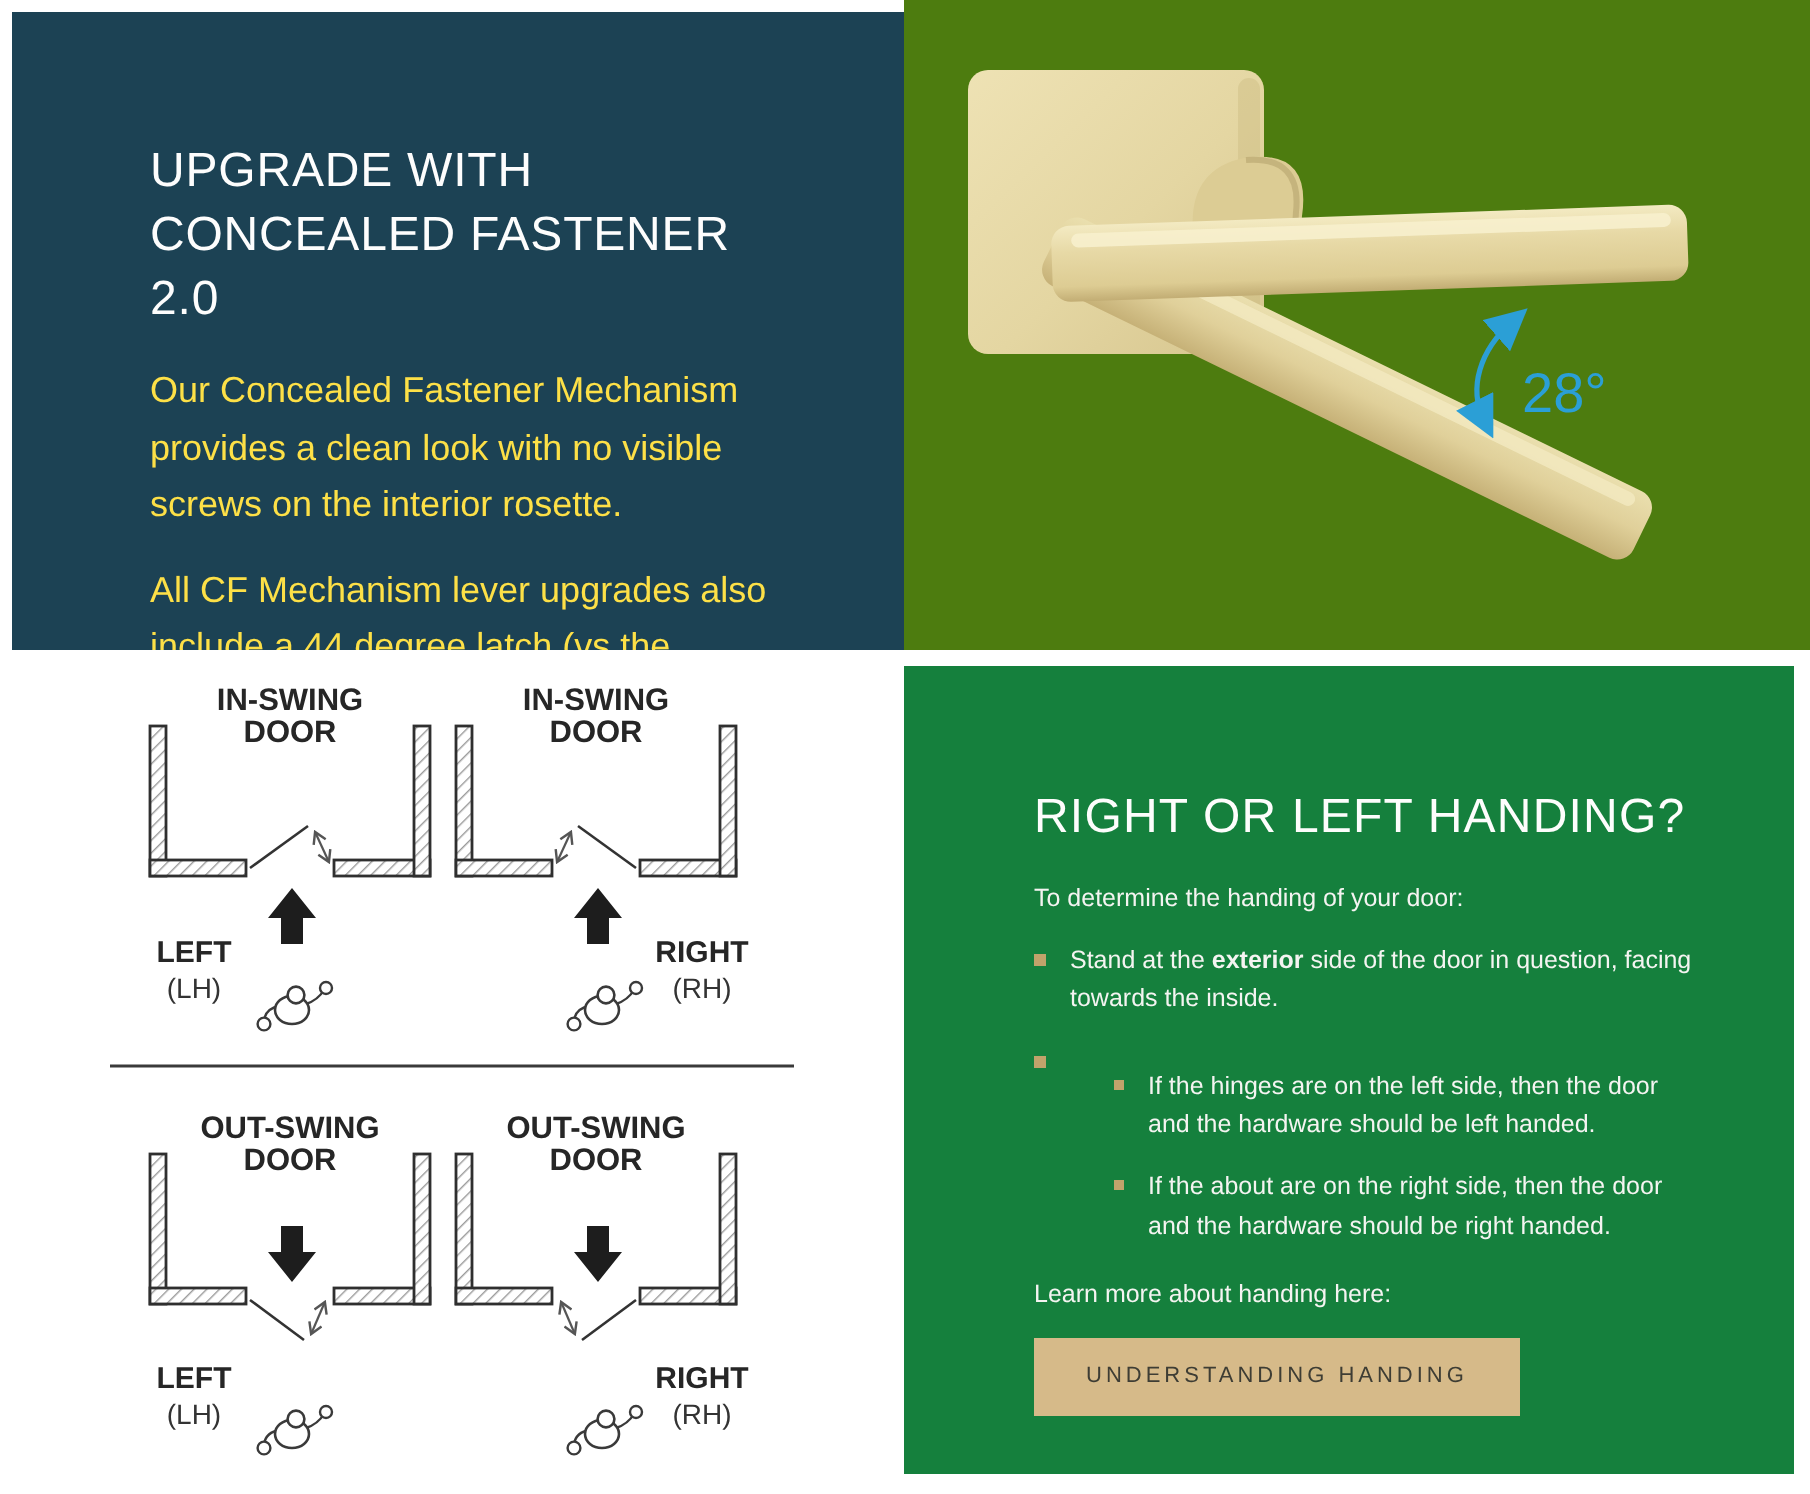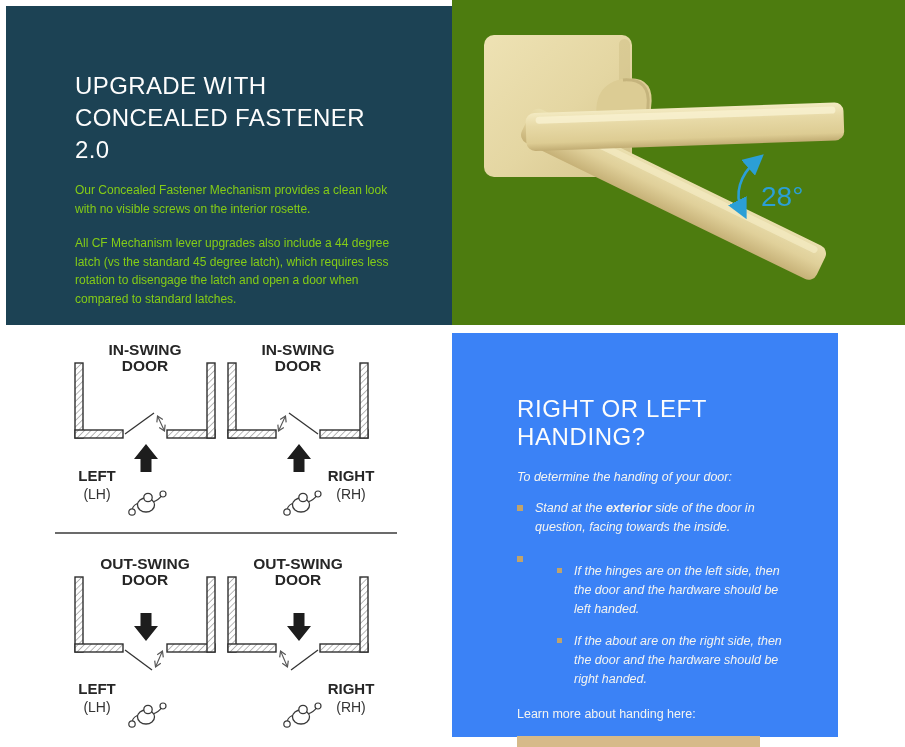--- a/index.html
+++ b/index.html
@@ -9,47 +9,47 @@
   .panel-upgrade{
     position:absolute;left:6px;top:6px;width:446px;height:388px;
     background:#1c4254;box-sizing:border-box;
     padding:64px 52px 0 69px;color:#ffffff;
   }
   .panel-upgrade h1{
     margin:0;font-size:24px;font-weight:300;letter-spacing:.4px;
     line-height:1.34;color:#fdfdfd;
   }
   .panel-upgrade p{
-    margin:15px 0 0 0;font-size:12px;line-height:1.56;color:#84cc16;
+    margin:15px 0 0 0;font-size:18px;line-height:1.56;color:#fde047;
   }
 
   
   .figure-lever{position:absolute;left:452px;top:0;width:453px;height:325px;background:#4d7c0f;}
   .figure-lever svg{display:block;}
 
   
   .figure-diagrams{position:absolute;left:0;top:325px;width:452px;height:422px;background:#ffffff;}
   .figure-diagrams svg{display:block;}
   .ttl{font-family:"Liberation Sans",sans-serif;font-size:15.5px;font-weight:bold;fill:#262626;}
   .lbl{font-family:"Liberation Sans",sans-serif;font-size:15px;font-weight:bold;fill:#262626;}
   .abbr{font-family:"Liberation Sans",sans-serif;font-size:14px;fill:#333333;}
 
   
   .panel-handing{
-    position:absolute;left:452px;top:333px;width:386px;height:404px;
-    background:#3b82f6;box-sizing:border-box;
+    position:absolute;left:452px;top:333px;width:445px;height:404px;
+    background:#15803d;box-sizing:border-box;
     padding:62px 44px 0 65px;color:#f4f4f1;
   }
   .panel-handing h2{
     margin:0;font-size:24px;font-weight:300;letter-spacing:.6px;
     color:#fdfdfc;
   }
-  .panel-handing .intro{margin:17px 0 0 0;font-size:12.5px;line-height:1.5;font-style:italic;}
+  .panel-handing .intro{margin:17px 0 0 0;font-size:12.5px;line-height:1.5;}
   ul.blist{list-style:none;margin:12px 0 0 0;padding:0;font-size:12.5px;line-height:1.55;}
-  ul.blist>li{display:flex;margin-top:12px;font-style:italic;}
+  ul.blist>li{display:flex;margin-top:12px;}
   .sq{flex:0 0 auto;width:6px;height:6px;background:#c1a36b;margin:6px 12px 0 0;}
   ul.sublist{list-style:none;margin:8px 0 0 0;padding:0 0 0 22px;}
   ul.sublist>li{display:flex;margin-top:12px;}
   .sq.sub{width:5px;height:5px;margin-top:6px;}
   .learn{margin:17px 0 0 0;font-size:12.5px;}
   .cta{
     display:inline-block;margin-top:15px;border:0;cursor:pointer;
     background:#d6ba89;color:#3e3d34;
     font-family:"Liberation Sans",sans-serif;font-size:11px;letter-spacing:2px;
     padding:14px 26px;line-height:1;

